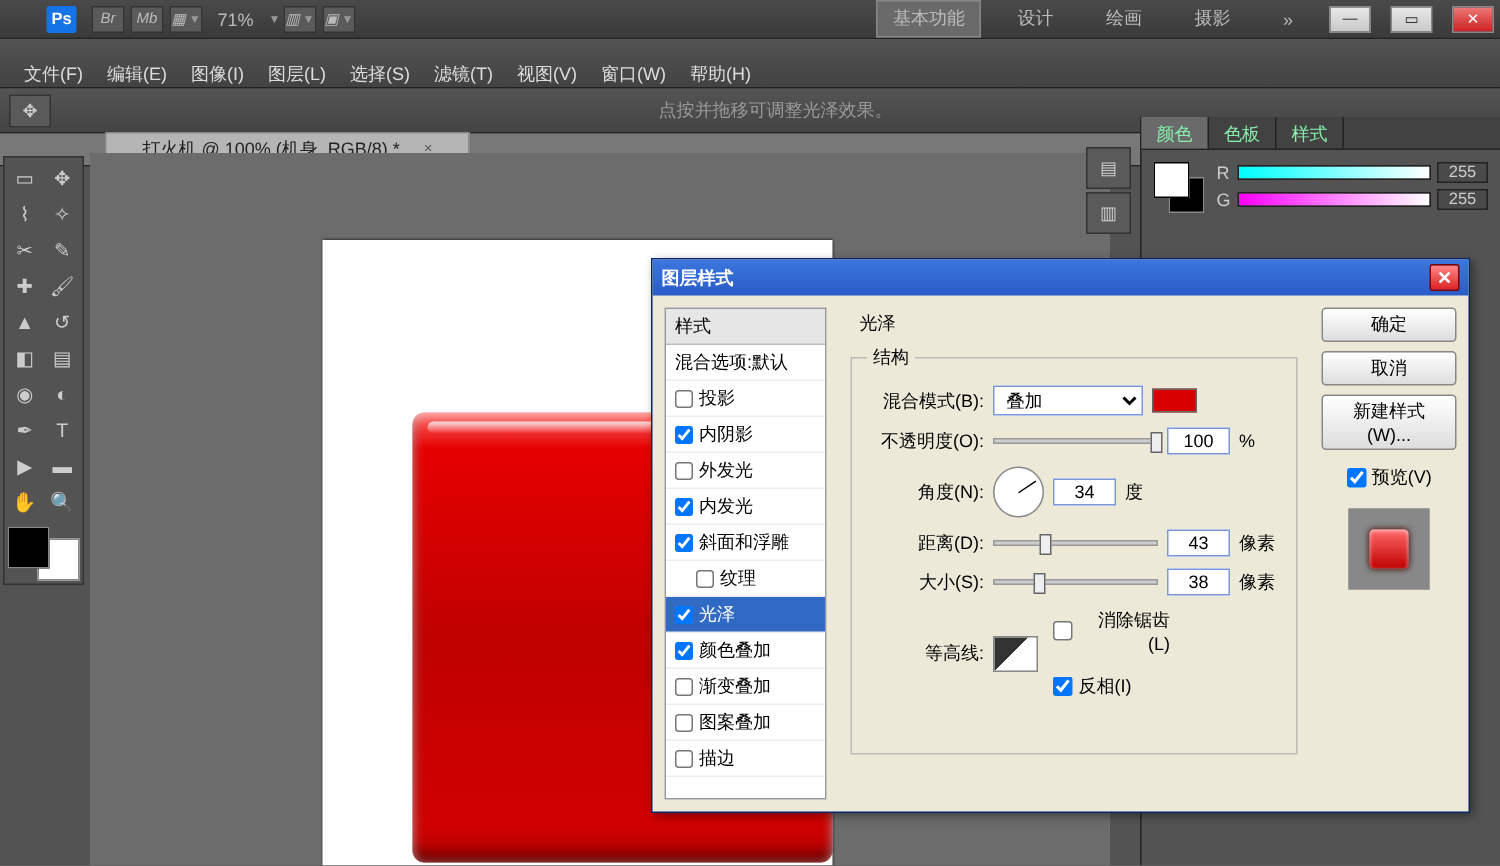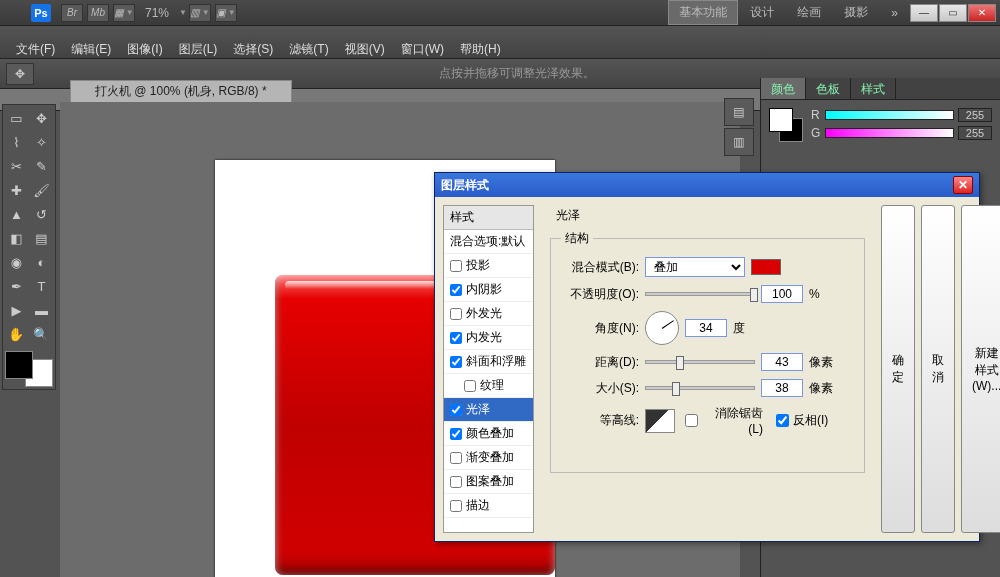--- a/index.html
+++ b/index.html
@@ -4,38 +4,38 @@
 <style>
 * { margin:0; padding:0; box-sizing:border-box; font-family:"Microsoft YaHei",Tahoma,sans-serif; font-size:12px; }
 body { background:#535353; width:1000px; height:577px; overflow:hidden; position:relative; }
 
 
 .appbar { height:26px; background:linear-gradient(#4a4a4a,#3a3a3a); display:flex; align-items:center; padding:0 4px; border-bottom:1px solid #222; }
 .ps-logo { width:20px; height:18px; background:#1473e6; color:#fff; font-weight:bold; font-size:11px; display:flex; align-items:center; justify-content:center; border-radius:2px; margin-right:8px;margin-left:27px; }
 .appbar .small-btn { width:22px; height:18px; background:#5a5a5a; border:1px solid #333; margin:0 2px; display:flex; align-items:center; justify-content:center; color:#bbb; font-size:10px;font-style:italic; }
 .appbar .zoom { color:#bbb; margin:0 8px; }
 .appbar .tri { font-size:8px; color:#999; margin-left:2px; }
-.appbar-right { margin-left:auto; display:flex; align-items:center; gap:1px; }
+.appbar-right { margin-left:auto; display:flex; align-items:center; gap:13px; }
 .workspace-btn { padding:3px 10px; color:#bbb; border:1px solid transparent; }
 .workspace-btn.active { background:#6a6a6a; border:1px solid #888; }
 .win-btn { width:28px; height:18px; background:linear-gradient(#e8e8e8,#c8c8c8); border:1px solid #888; display:flex; align-items:center; justify-content:center; font-size:10px; color:#333; }
 .win-btn.close { background:linear-gradient(#e77,#c22); color:#fff; }
 
 
 .menubar { height:33px; background:linear-gradient(#545454,#424242); display:flex; align-items:flex-end; border-bottom:1px solid #222; padding-left:8px; }
 .menubar span { color:#ddd; padding:0 8px; cursor:default; }
 
 
 .optbar { height:30px; background:linear-gradient(#545454,#444); display:flex; align-items:center; border-bottom:1px solid #222; padding-left:6px; }
 .optbar .tool-icon { width:28px; height:22px; background:#5a5a5a; border:1px solid #333; display:flex; align-items:center; justify-content:center; color:#ccc; }
 .optbar .hint { flex:1; text-align:center; color:#999; }
 
 
 .doctab { height:22px; background:#787878; display:flex; align-items:center; padding-left:70px; border-bottom:1px solid #222; }
-.doctab .tab { background:#b5b5b5; padding:2px 24px; color:#222; display:flex; align-items:center; gap:6px; font-size:11px; border:1px solid #888;flex-direction:column; }
+.doctab .tab { background:#b5b5b5; padding:2px 24px; color:#222; display:flex; align-items:center; gap:16px; font-size:11px; border:1px solid #888; }
 .doctab .tab .x { font-size:10px; color:#555; }
 
 
 .toolbox { position:absolute; left:2px; top:104px; width:54px; background:#535353; display:flex; flex-wrap:wrap; gap:2px; padding:2px; border:1px solid #333; }
 .toolbox .t { width:23px; height:22px; background:#535353; display:flex; align-items:center; justify-content:center; color:#ccc; font-size:13px; border:1px solid transparent; }
 .toolbox .swatch { width:48px; height:36px; position:relative; margin-top:4px; }
 .toolbox .fg { width:28px; height:28px; background:#000; border:1px solid #888; position:absolute; top:0; left:0; }
 .toolbox .bg { width:28px; height:28px; background:#fff; border:1px solid #888; position:absolute; bottom:0; right:0; }
 
 
@@ -85,21 +85,21 @@
 .frow .numbox { width:42px; text-align:center; }
 .frow .slider { flex:1; height:4px; background:#ccc; position:relative; border:1px solid #999; max-width:110px; }
 .frow .slider .thumb { position:absolute; top:-5px; width:8px; height:14px; background:#eee; border:1px solid #666; }
 .color-swatch-btn { width:30px; height:16px; background:#d80000; border:1px solid #666; }
 .angle-dial { width:34px; height:34px; border:1px solid #888; border-radius:50%; background:#fff; position:relative; }
 .angle-dial .hand { position:absolute; width:14px; height:1px; background:#000; top:50%; left:50%; transform-origin:left center; transform:rotate(-34deg); }
 .contour-btn { width:30px; height:24px; border:1px solid #888; background:linear-gradient(135deg,#333 0%,#333 45%,#fff 45%,#fff 100%); }
 .btnrow { display:flex; gap:10px; justify-content:center; margin-top:6px; }
 .winbtn { padding:2px 10px; background:linear-gradient(#fff,#ddd); border:1px solid #888; border-radius:3px; }
 
-.right-col { width:90px; display:flex; flex-direction:row; gap:6px; align-items:stretch; }
+.right-col { width:90px; display:flex; flex-direction:column; gap:6px; align-items:stretch; }
 .right-col .winbtn { text-align:center; }
 .preview-box { width:54px; height:54px; border:1px solid #888; background:#888; margin:6px auto; display:flex; align-items:center; justify-content:center; }
 .preview-box .mini { width:26px; height:26px; background:linear-gradient(180deg,#ff6a6a,#c00000); border-radius:3px; box-shadow:inset 0 1px 3px rgba(255,255,255,.6),0 0 4px #400; }
 .chk { display:flex; align-items:center; gap:4px; }
 </style>
 </head>
 <body>
 
 <div class="appbar">
   <div class="ps-logo">Ps</div>
@@ -305,21 +305,21 @@
           <label>大小(S):</label>
           <div class="slider">
               <div class="thumb" style="left:24%"></div>
             </div>
           <input class="numbox" type="text" value="38" style="">
           <span>像素</span>
         </div>
         <div class="frow">
           <label>等高线:</label>
           <div class="contour-btn"></div>
-          <div style="display:flex;gap:13px;margin-left:4px">
+          <div style="display:flex;flex-direction:column;gap:13px;margin-left:4px">
             <label class="chk">
                 <input type="checkbox" style="">
                 <span>消除锯齿(L)</span>
               </label>
             <label class="chk">
                 <input type="checkbox" checked="" style="">
                 <span>反相(I)</span>
               </label>
           </div>
         </div>

